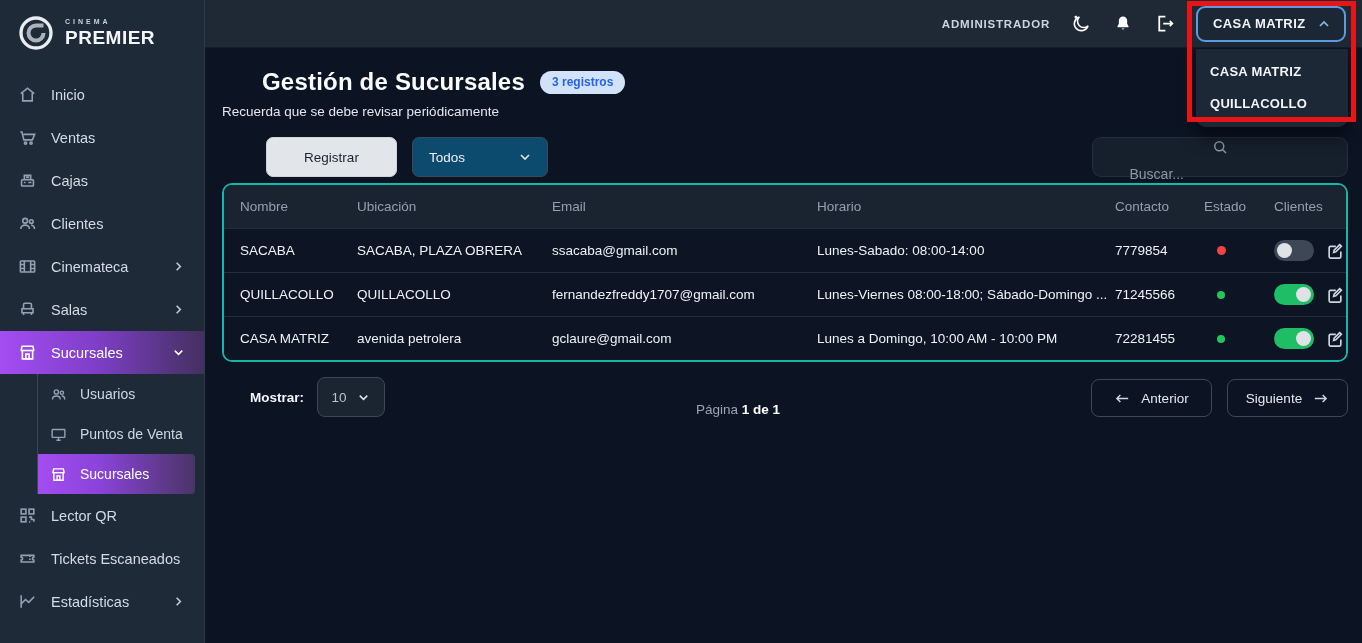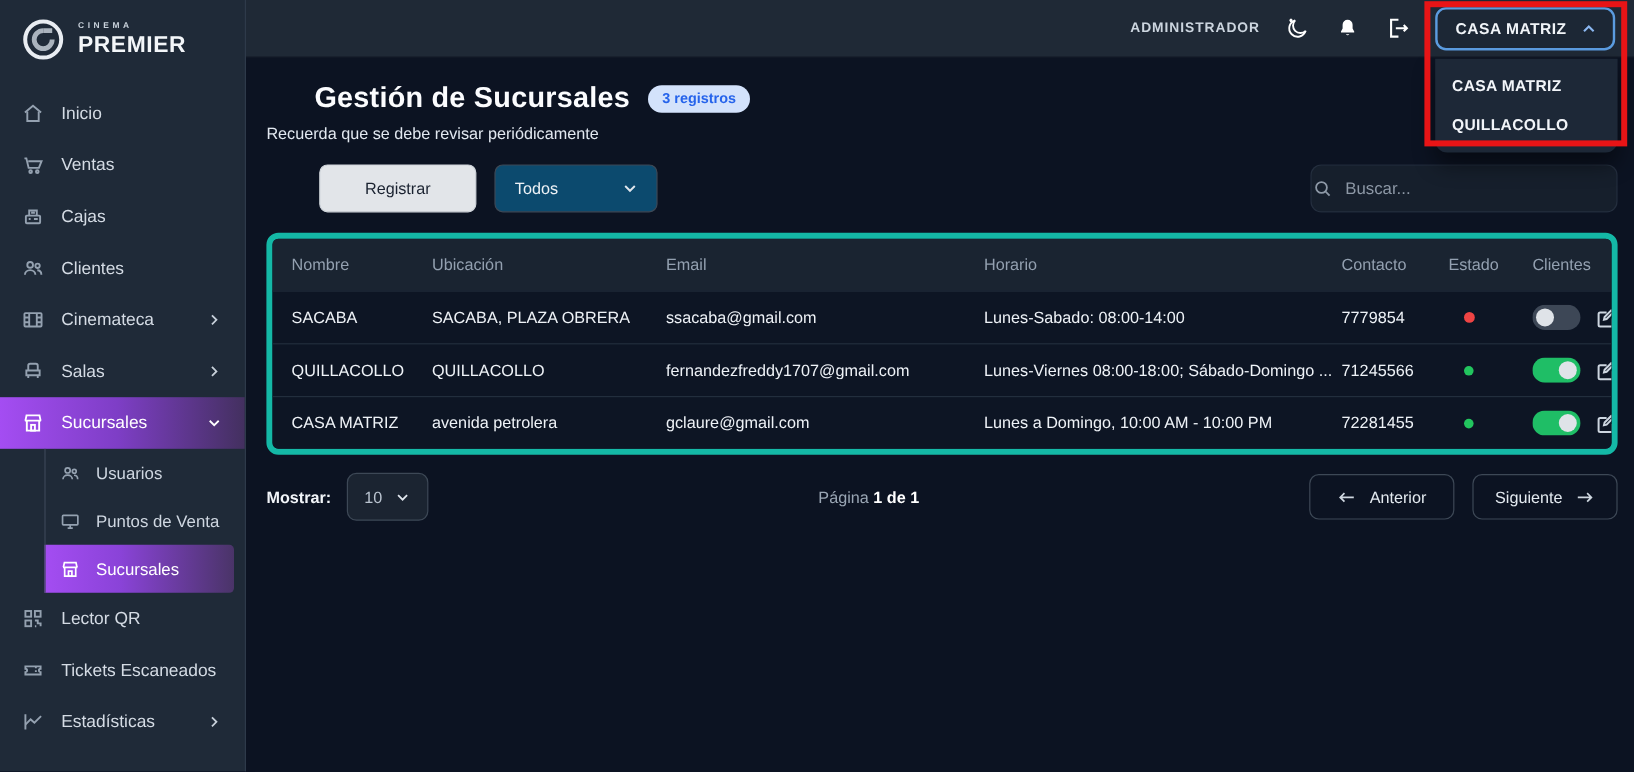--- a/index.html
+++ b/index.html
@@ -51,45 +51,45 @@
   .subtitle { font-size:13.5px; color:#e2e8f0; margin-top:8px; }
 
   .controls { display:flex; align-items:center; margin-top:18px; gap:15px;margin-left:44px; }
   .btn-register { width:131px; height:40px; background:#e2e5e9; color:#1a2230; border:1px solid #cfd4da;
     border-radius:7px; font-size:13.5px; display:flex; align-items:center; justify-content:center; cursor:pointer; }
   .filter-select { width:136px; height:40px; background:#0c4a6e; border:1px solid #3d4856; border-radius:7px;
     color:#eef2f6; font-size:13.5px; display:flex; align-items:center; justify-content:space-between;
     padding:0 14px 0 16px; cursor:pointer; }
   .filter-select .chev { color:#dfe5ec; display:flex; }
   .search { margin-left:auto; width:256px; height:40px; background:#161f2c; border:1px solid #39465a66;
-    border-radius:9px; display:flex; align-items:center; gap:10px; padding:0 0; }
+    border-radius:9px; display:flex; align-items:center; gap:10px; padding:0 12px;flex-direction:column; }
   .search .icn { color:#8d98a6; display:flex; }
   .search input { flex:1; background:transparent; border:none; outline:none; color:#cfd7e0; font-size:14px; }
   .search input::placeholder { color:#8d98a6; }
 
-  .table { margin-top:17px; border:5px solid #14b8a6; border-radius:10px; overflow:hidden; }
+  .table { margin-top:6px; border:2px solid #14b8a6; border-radius:10px; overflow:hidden; }
   .trow { display:grid; grid-template-columns:133px 195px 265px 298px 89px 70px 1fr; align-items:center; }
   .thead { background:#1a2431; color:#93a0b0; font-size:13.5px; height:43px; }
   .tbody-row { background:#0d1524; border-top:1px solid #222e3d; color:#eef2f7; font-size:13.5px; height:44px; }
   .cell { padding-right:8px; white-space:nowrap; overflow:hidden; }
   .cell.c-first { padding-left:16px; }
   .cell.c-estado { padding-left:13px; }
   .dot { display:inline-block; width:9px; height:9px; border-radius:50%; }
   .dot.red { background:#ef4444; }
   .dot.green { background:#22c55e; width:8px; height:8px; }
   .c-acc { display:flex; align-items:center; gap:11px; }
   .toggle { width:40px; height:21px; border-radius:11px; position:relative; cursor:pointer; flex:0 0 auto; }
   .toggle.off { background:#3d4756; }
   .toggle.on  { background:#1fbe66; }
   .toggle .knob { width:15px; height:15px; background:#dfe3e8; border-radius:50%; position:absolute; top:3px; }
   .toggle.off .knob { left:3px; }
   .toggle.on  .knob { right:3px; }
   .edit-btn { color:#cdd6e0; display:flex; cursor:pointer; }
 
-  .footerbar { display:flex; align-items:center; margin-top:15px; }
+  .footerbar { display:flex; align-items:flex-end; margin-top:15px;margin-left:28px; }
   .show-group { display:flex; align-items:center; gap:13px; }
   .show-label { font-weight:700; font-size:13.5px; color:#f2f5f9; }
   .size-select { width:68px; height:40px; border:1px solid #3d4856; border-radius:8px; background:#1b2431;
     color:#b9c3cf; display:flex; align-items:center; justify-content:center; gap:9px; font-size:13.5px; cursor:pointer; }
   .size-select .chev { color:#dfe5ec; display:flex; }
   .page-info { flex:1; text-align:center; font-size:13.5px; color:#9aa6b4; }
   .page-info b { color:#ffffff; font-weight:700; }
   .pg-btns { display:flex; gap:15px; }
   .pg-btn { width:121px; height:38px; border:1px solid #3d4856; border-radius:8px; background:transparent;
     color:#e4eaf0; font-size:13.5px; display:flex; align-items:center; justify-content:center; gap:10px; cursor:pointer; }

